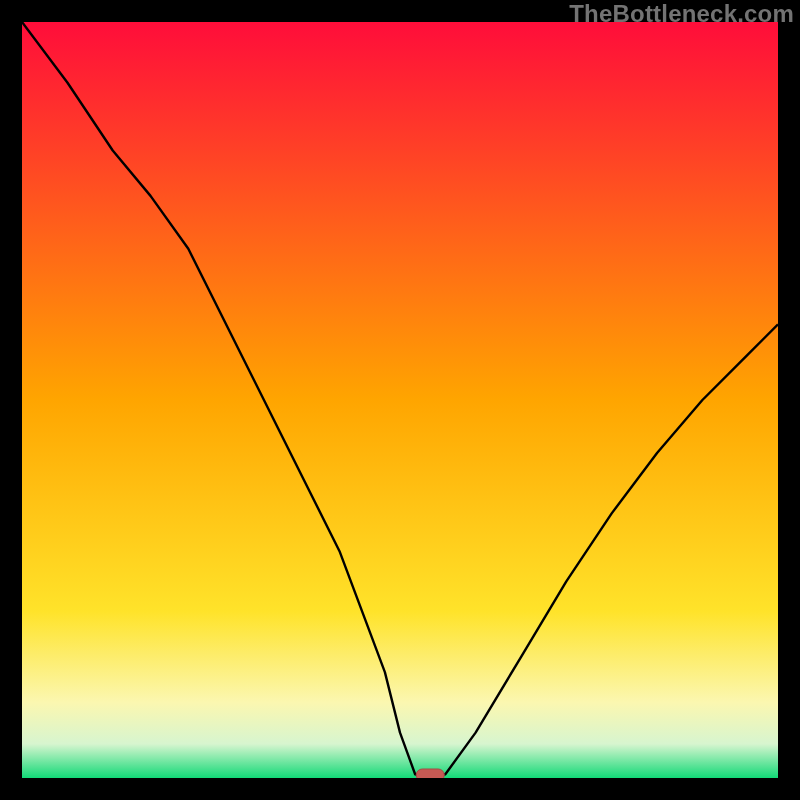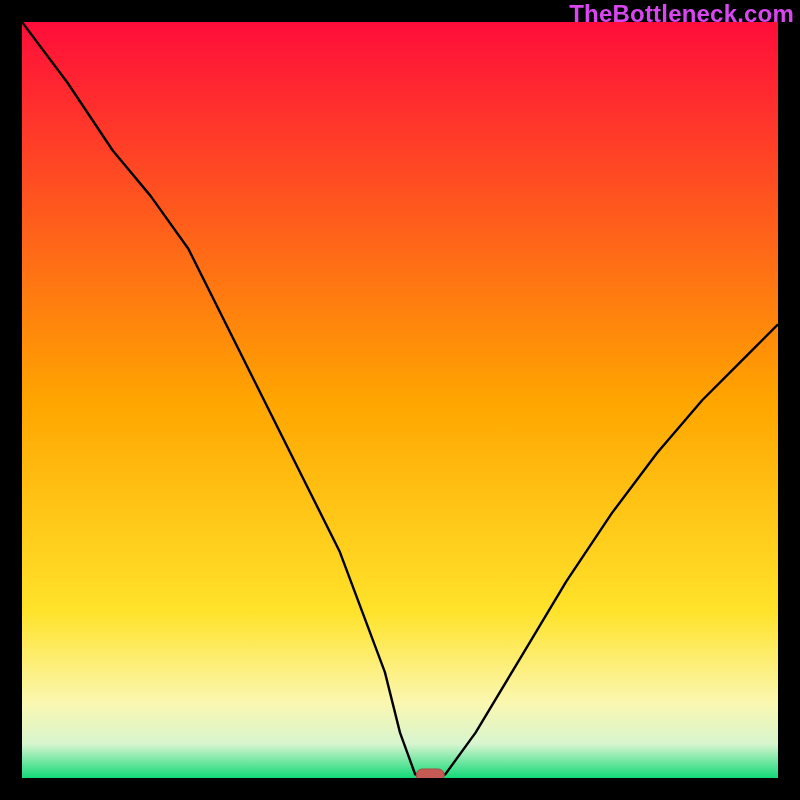--- a/index.html
+++ b/index.html
@@ -26,21 +26,21 @@
     height: 756px;
     overflow: hidden;
   }
   .watermark {
     position: absolute;
     top: 0px;
     right: 6px;
     font-family: Arial, Helvetica, sans-serif;
     font-size: 24px;
     font-weight: 600;
-    color: #d946ef;
+    color: #737373;
     letter-spacing: 0.2px;
     user-select: none;
   }
   svg { display: block; }
 </style>
 </head>
 <body>
 
 <div class="frame">
   <div class="plot">

